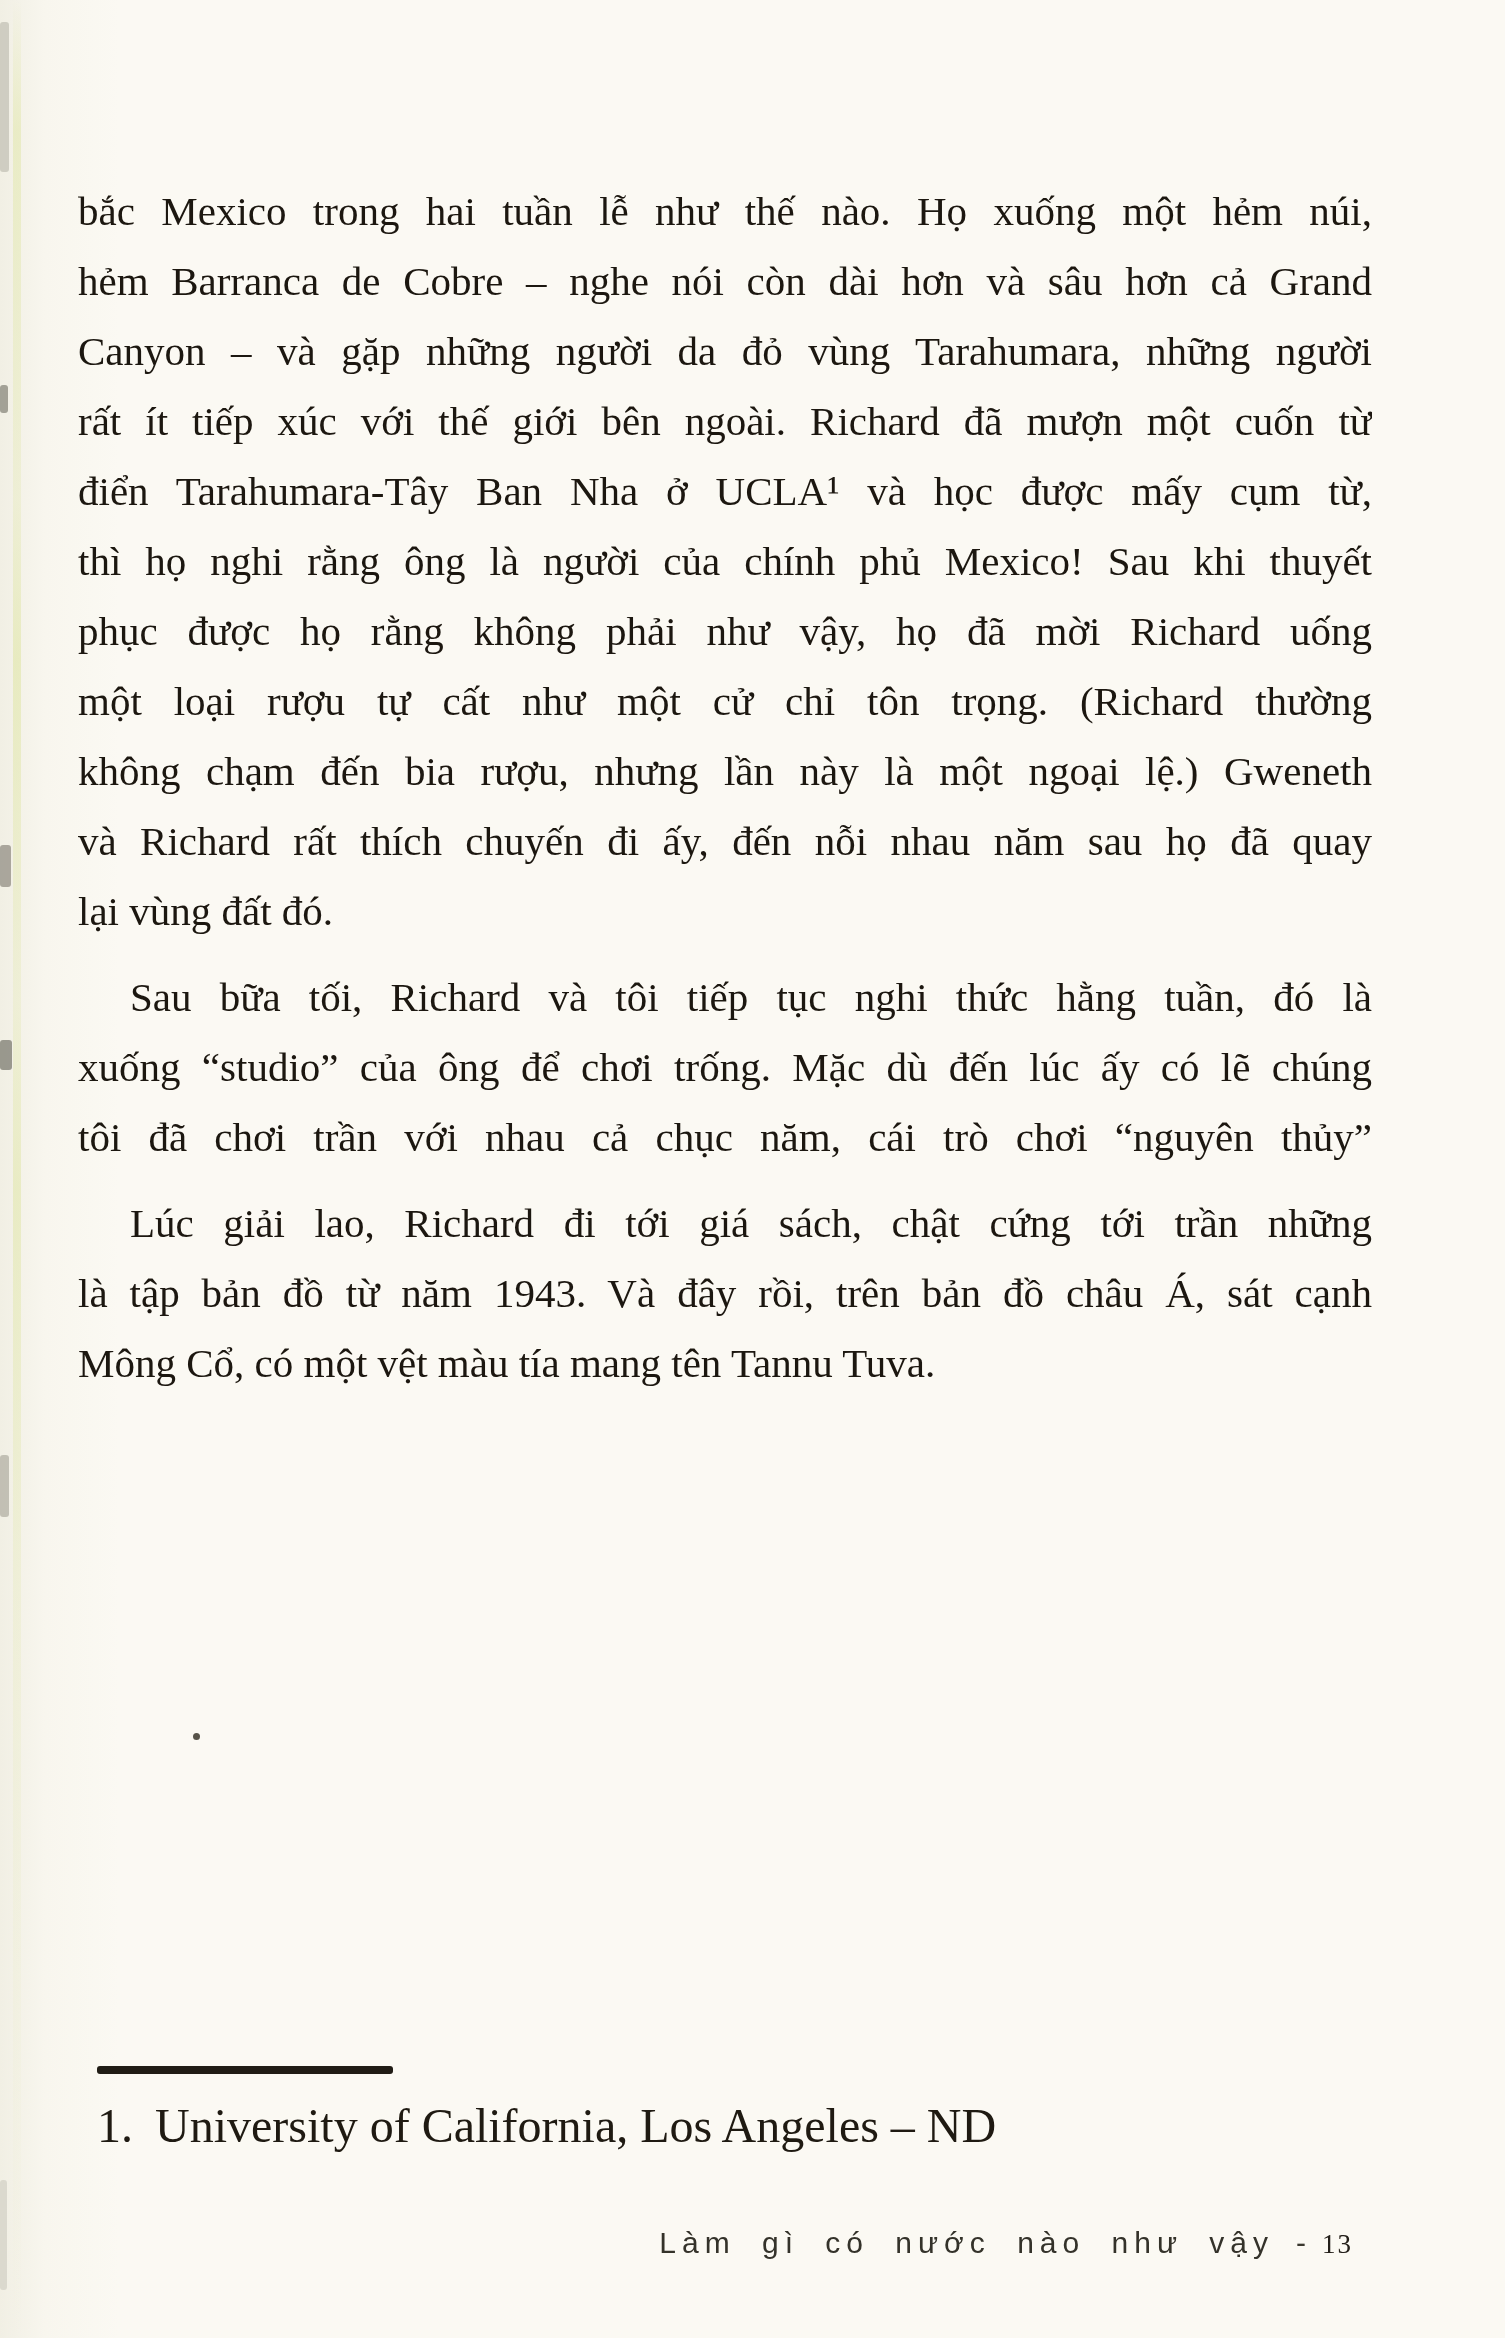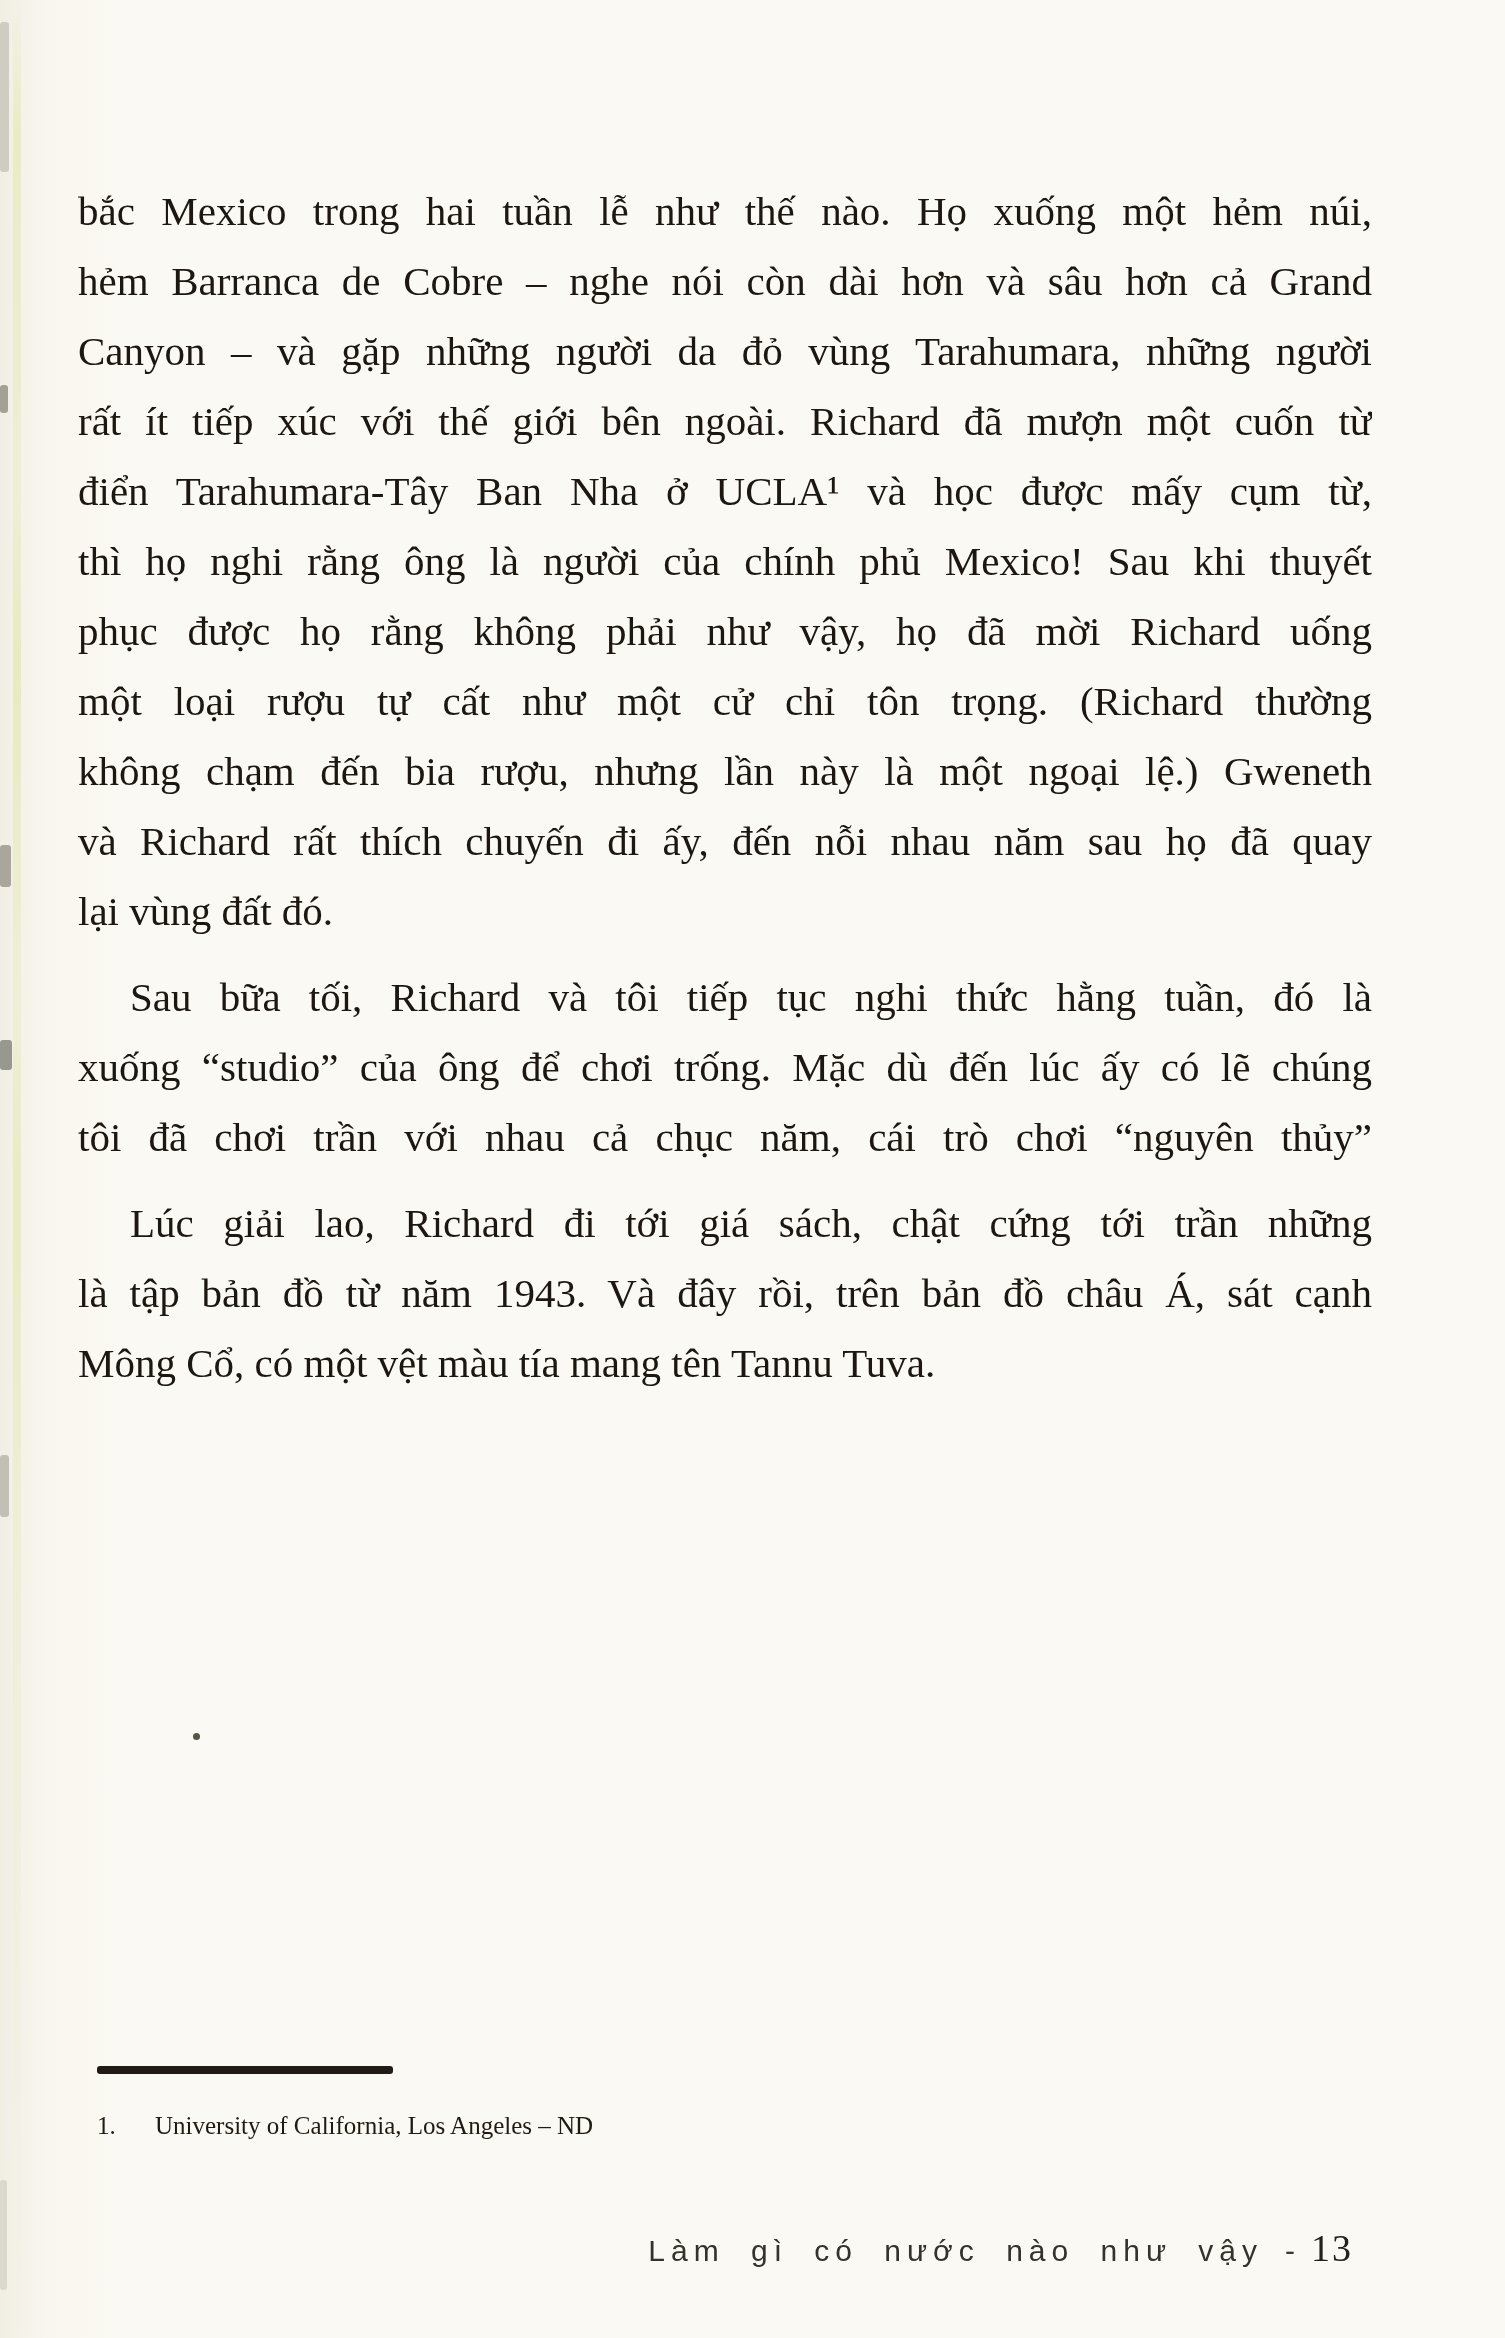--- a/index.html
+++ b/index.html
@@ -44,33 +44,33 @@
   .para + .para{margin-top:16px;}
   .line{height:70px;overflow:hidden;text-align:justify;}
   .line.just{text-align-last:justify;}
   .line.rag{text-align:left;text-align-last:left;}
   .line.indent{padding-left:52px;}
 
   
   .fn-rule{position:absolute;left:97px;top:2066px;width:296px;height:8px;background:#201c15;border-radius:3px;}
   .footnote{
     position:absolute;left:97px;top:2100px;width:1100px;
-    font-size:25px;line-height:52px;color:#1f1a12;
+    font-size:48px;line-height:52px;color:#1f1a12;
   }
   .fn-marker{display:inline-block;width:58px;}
   
   .footer{
     position:absolute;right:152px;top:2226px;white-space:nowrap;
     font-family:"Liberation Sans","DejaVu Sans",sans-serif;
     font-size:30px;color:#34322a;letter-spacing:6px;word-spacing:12px;
   }
   .footer .sep{margin:0 16px 0 22px;letter-spacing:0;color:#3a382f;}
   .footer .pgnum{
     font-family:"Liberation Serif","DejaVu Serif",serif;
-    font-size:38px;letter-spacing:2px;color:#24201a;
+    font-size:27px;letter-spacing:2px;color:#24201a;
   }
 </style>
 </head>
 <body>
 
 <div class="page">
 
   <div class="gutter-tint"></div>
   <div class="smudge sm1"></div>
   <div class="smudge sm2"></div>

